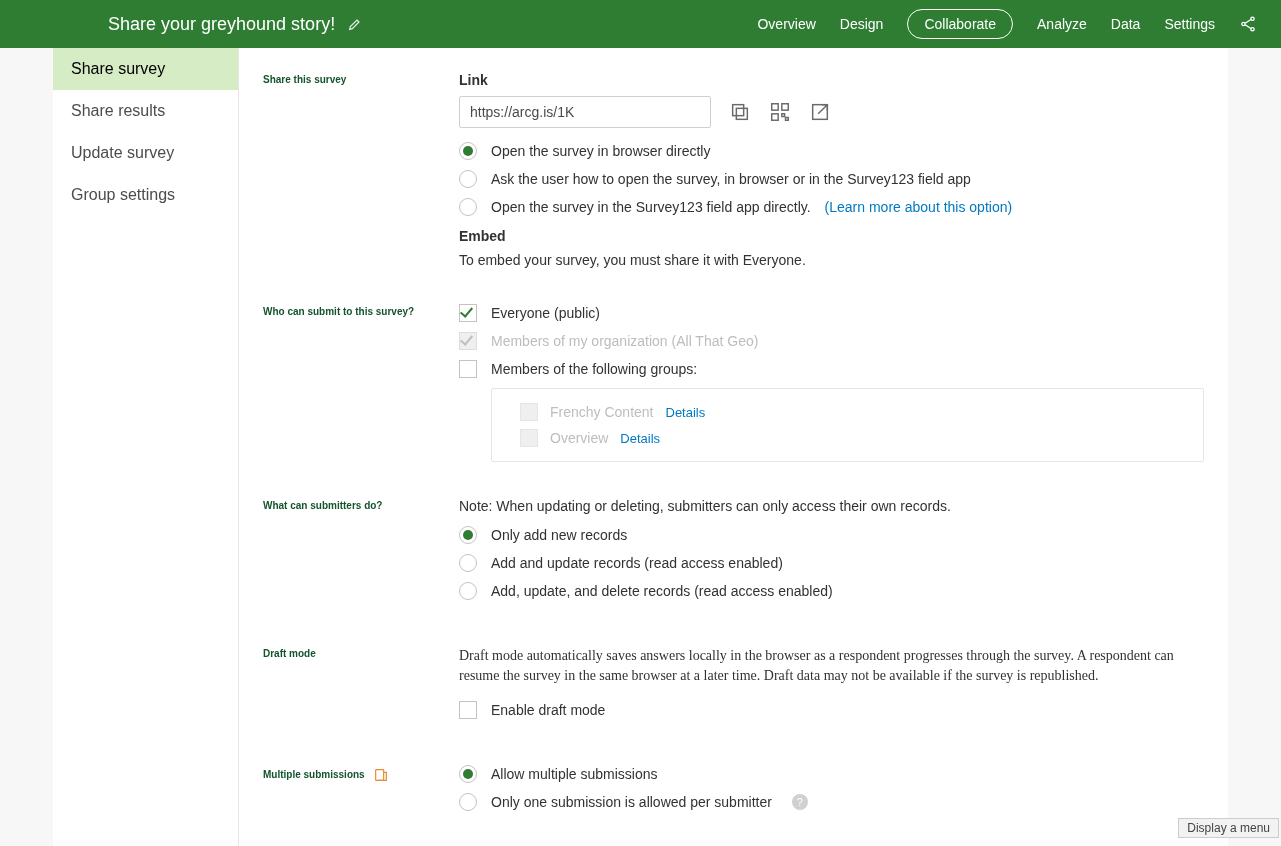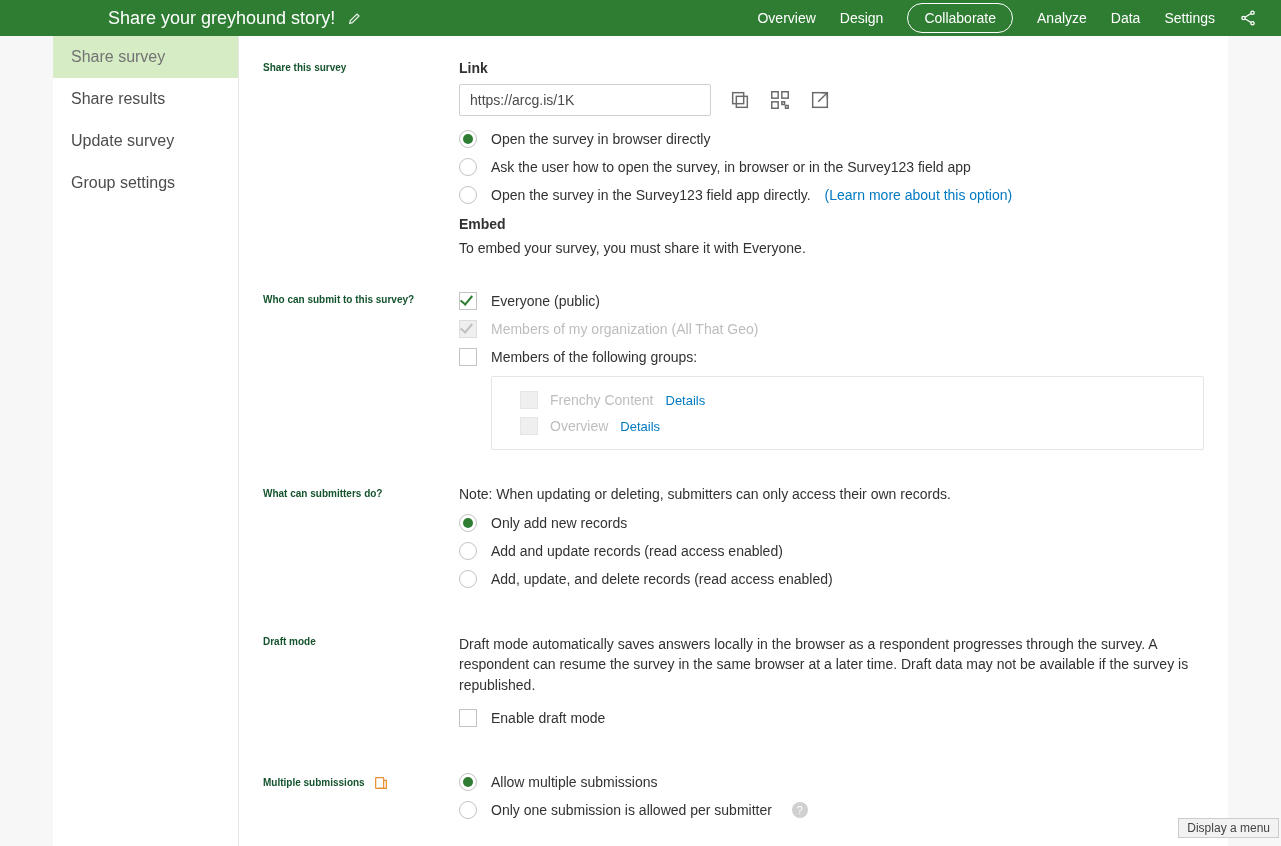--- a/index.html
+++ b/index.html
@@ -5,21 +5,21 @@
   * { box-sizing: border-box; margin: 0; padding: 0; }
   body {
     font-family: "Avenir Next", "Segoe UI", -apple-system, sans-serif;
     font-size: 14px;
     color: #323232;
     background: #f7f7f7;
   }
   .topbar {
     background: #2e7d32;
     color: #fff;
-    height: 36px;
+    height: 48px;
     display: flex;
     align-items: center;
     padding: 0 24px 0 108px;
     gap: 48px;
   }
   .title-area {
     display:flex; align-items:center; gap:12px; flex: 1;
   }
   .title-text { font-size: 18px; font-weight:500; }
   .edit-icon { width:16px; height:16px; opacity:.9; }
@@ -43,21 +43,21 @@
     padding-top: 0;
   }
   .side-item {
     padding: 12px 18px;
     font-size:16px;
     color: #4c4c4c;
     cursor:pointer;
   }
   .side-item.active {
     background: #d6ecc5;
-    color: #737373;
+    color: #000000;
   }
 
   .content {
     flex:1;
     padding: 24px 24px 40px 24px;
   }
   .section {
     display:flex;
     align-items:flex-start;
     margin-bottom: 36px;
@@ -119,21 +119,21 @@
     padding: 10px 14px;
     margin-left: 32px;
     margin-top:4px;
   }
   .group-row { display:flex; align-items:center; gap:12px; padding:4px 14px; }
   .group-row .check { background:#efefef; border-color:#e5e5e5; }
   .group-name { color:#bdbdbd; min-width: auto; }
   .details { color:#0079c1; font-size:13px; cursor:pointer; }
 
   .note-text { margin-bottom:12px; }
-  .paragraph { line-height:1.45; margin-bottom:14px; }
+  .paragraph { line-height:1.45; margin-bottom:14px;font-family:Liberation Serif, serif; }
 
   .help-icon {
     width:16px; height:16px; border-radius:50%;
     background:#d0d0d0; color:#fff; display:inline-flex;
     align-items:center; justify-content:center; font-size:11px;
     margin-left:6px;
   }
 
   .display-menu {
     position:fixed; right:2px; bottom:8px;

